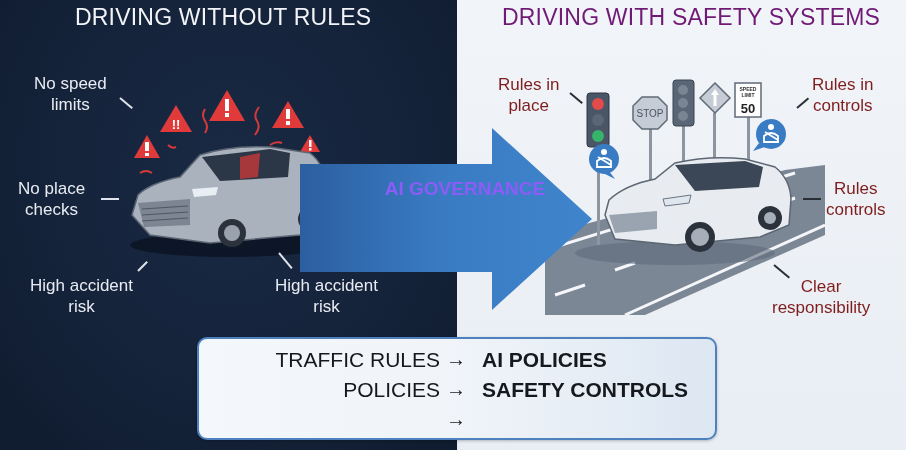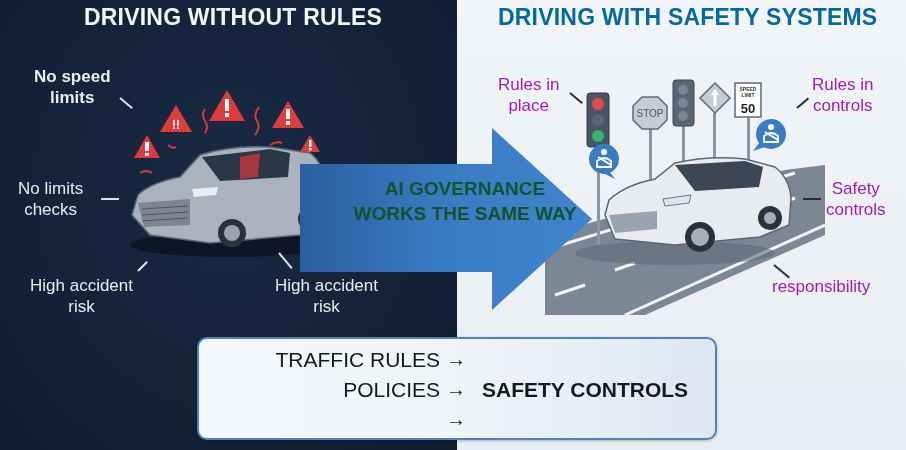--- a/index.html
+++ b/index.html
@@ -12,44 +12,43 @@
     .panel-left {
       position: absolute; left: 0; top: 0; width: 457px; height: 450px;
       background: radial-gradient(ellipse at 50% 40%, #1a2a44 0%, #142239 60%, #0f1b2e 100%);
     }
     .panel-right {
       position: absolute; left: 457px; top: 0; width: 449px; height: 450px;
       background: linear-gradient(180deg, #f1f4f8 0%, #e9eef4 100%);
     }
     .title {
       position: absolute; top: 4px;
-      font-weight: bold; font-size: 23px; letter-spacing: 0.2px;
+      font-weight: normal; font-size: 23px; letter-spacing: 0.2px;
       white-space: nowrap;
-      margin-left: 9px;
     }
     .title-left { left: 75px; color: #f2f4f7; }
-    .title-right { left: 489px; color: #0369a1; }
+    .title-right { left: 502px; color: #701a75; }
 
     .lbl {
       position: absolute; font-size: 17px; line-height: 21px; text-align: center;
       white-space: nowrap;
     }
     .lbl.dark { color: #e8ecf2; }
-    .lbl.light { color: #a21caf; }
+    .lbl.light { color: #7f1d1d; }
     .tick { position: absolute; height: 2px; transform-origin: left center; }
     .tick.dark { background: #dfe4ea; }
     .tick.light { background: #2a2f36; }
 
     
     .arrow {
       position: absolute; left: 300px; top: 128px; width: 292px; height: 182px;
     }
     .arrow-text {
       position: absolute; left: 340px; top: 176px; width: 250px;
-      text-align: center; color: #14532d; font-weight: bold; font-size: 19px; line-height: 25px;
+      text-align: center; color: #8b5cf6; font-weight: bold; font-size: 19px; line-height: 25px;
       white-space: nowrap;
     }
 
     
     .map-box {
       position: absolute; left: 197px; top: 337px; width: 520px; height: 103px;
       border: 2px solid #4d82bf; border-radius: 10px;
       background: linear-gradient(90deg, #f4f7fb 0%, #f0f4f9 50%, #dde7f2 100%);
       box-shadow: 0 1px 3px rgba(0,0,0,0.25);
     }
@@ -115,28 +114,28 @@
         <line x1="22" y1="136" x2="68" y2="133"></line>
       </g>
     <circle cx="112" cy="148" r="14" fill="#2b323c"></circle>
       <circle cx="112" cy="148" r="8" fill="#9aa3ad"></circle>
     <circle cx="190" cy="134" r="12" fill="#2b323c"></circle>
       <circle cx="190" cy="134" r="6" fill="#9aa3ad"></circle>
     <path d="M72 104 L98 102 L96 110 L74 112 Z" fill="#e9eef4"></path>
   </g>
 </svg>
 
-<div class="lbl dark" style="left:34px;top:66px;font-weight:bold;">
+<div class="lbl dark" style="left:34px;top:73px;">
   <div>No speed</div>
   <div>limits</div>
 </div>
 <div class="tick dark" style="left:120px;top:97px;width:16px;transform:rotate(40deg);"></div>
 
 <div class="lbl dark" style="left:18px;top:178px;">
-  <div>No limits</div>
+  <div>No place</div>
   <div>checks</div>
 </div>
 <div class="tick dark" style="left:101px;top:198px;width:18px;"></div>
 
 <div class="lbl dark" style="left:30px;top:275px;">
   <div>High accident</div>
   <div>risk</div>
 </div>
 <div class="tick dark" style="left:138px;top:270px;width:13px;transform:rotate(-45deg);"></div>
 
@@ -229,49 +228,50 @@
 </div>
 <div class="tick light" style="left:570px;top:92px;width:16px;transform:rotate(40deg);"></div>
 
 <div class="lbl light" style="left:812px;top:74px;">
   <div style="text-align:right;">Rules in</div>
   <div>controls</div>
 </div>
 <div class="tick light" style="left:797px;top:107px;width:15px;transform:rotate(-40deg);"></div>
 
 <div class="lbl light" style="left:826px;top:178px;">
-  <div>Safety</div>
+  <div>Rules</div>
   <div>controls</div>
 </div>
 <div class="tick light" style="left:803px;top:198px;width:18px;"></div>
 
 <div class="lbl light" style="left:772px;top:276px;">
+  <div>Clear</div>
   <div>responsibility</div>
 </div>
 <div class="tick light" style="left:774px;top:264px;width:20px;transform:rotate(40deg);"></div>
 
 <svg class="arrow" viewBox="0 0 292 182" preserveAspectRatio="none">
   <defs>
     <linearGradient id="ag" x1="0" x2="1" y1="0" y2="0">
       <stop offset="0" stop-color="#2b5fa0"></stop>
       <stop offset="0.5" stop-color="#3a7cc4"></stop>
       <stop offset="1" stop-color="#3f84cc"></stop>
     </linearGradient>
   </defs>
   <path d="M0 36 L192 36 L192 0 L292 91 L192 182 L192 144 L0 144 Z" fill="url(#ag)"></path>
 </svg>
 <div class="arrow-text">
   <div>AI GOVERNANCE</div>
-  <div>WORKS THE SAME WAY</div>
 </div>
 
 <div class="map-box">
   <div class="map-row" style="top:6px;">
     <span class="map-from">TRAFFIC RULES</span>
     <span class="map-arrow">→</span>
+    <span class="map-to">AI POLICIES</span>
   </div>
   <div class="map-row" style="top:36px;">
     <span class="map-from">POLICIES</span>
     <span class="map-arrow">→</span>
     <span class="map-to">SAFETY CONTROLS</span>
   </div>
   <div class="map-row" style="top:66px;">
     <span class="map-arrow">→</span>
   </div>
 </div>

